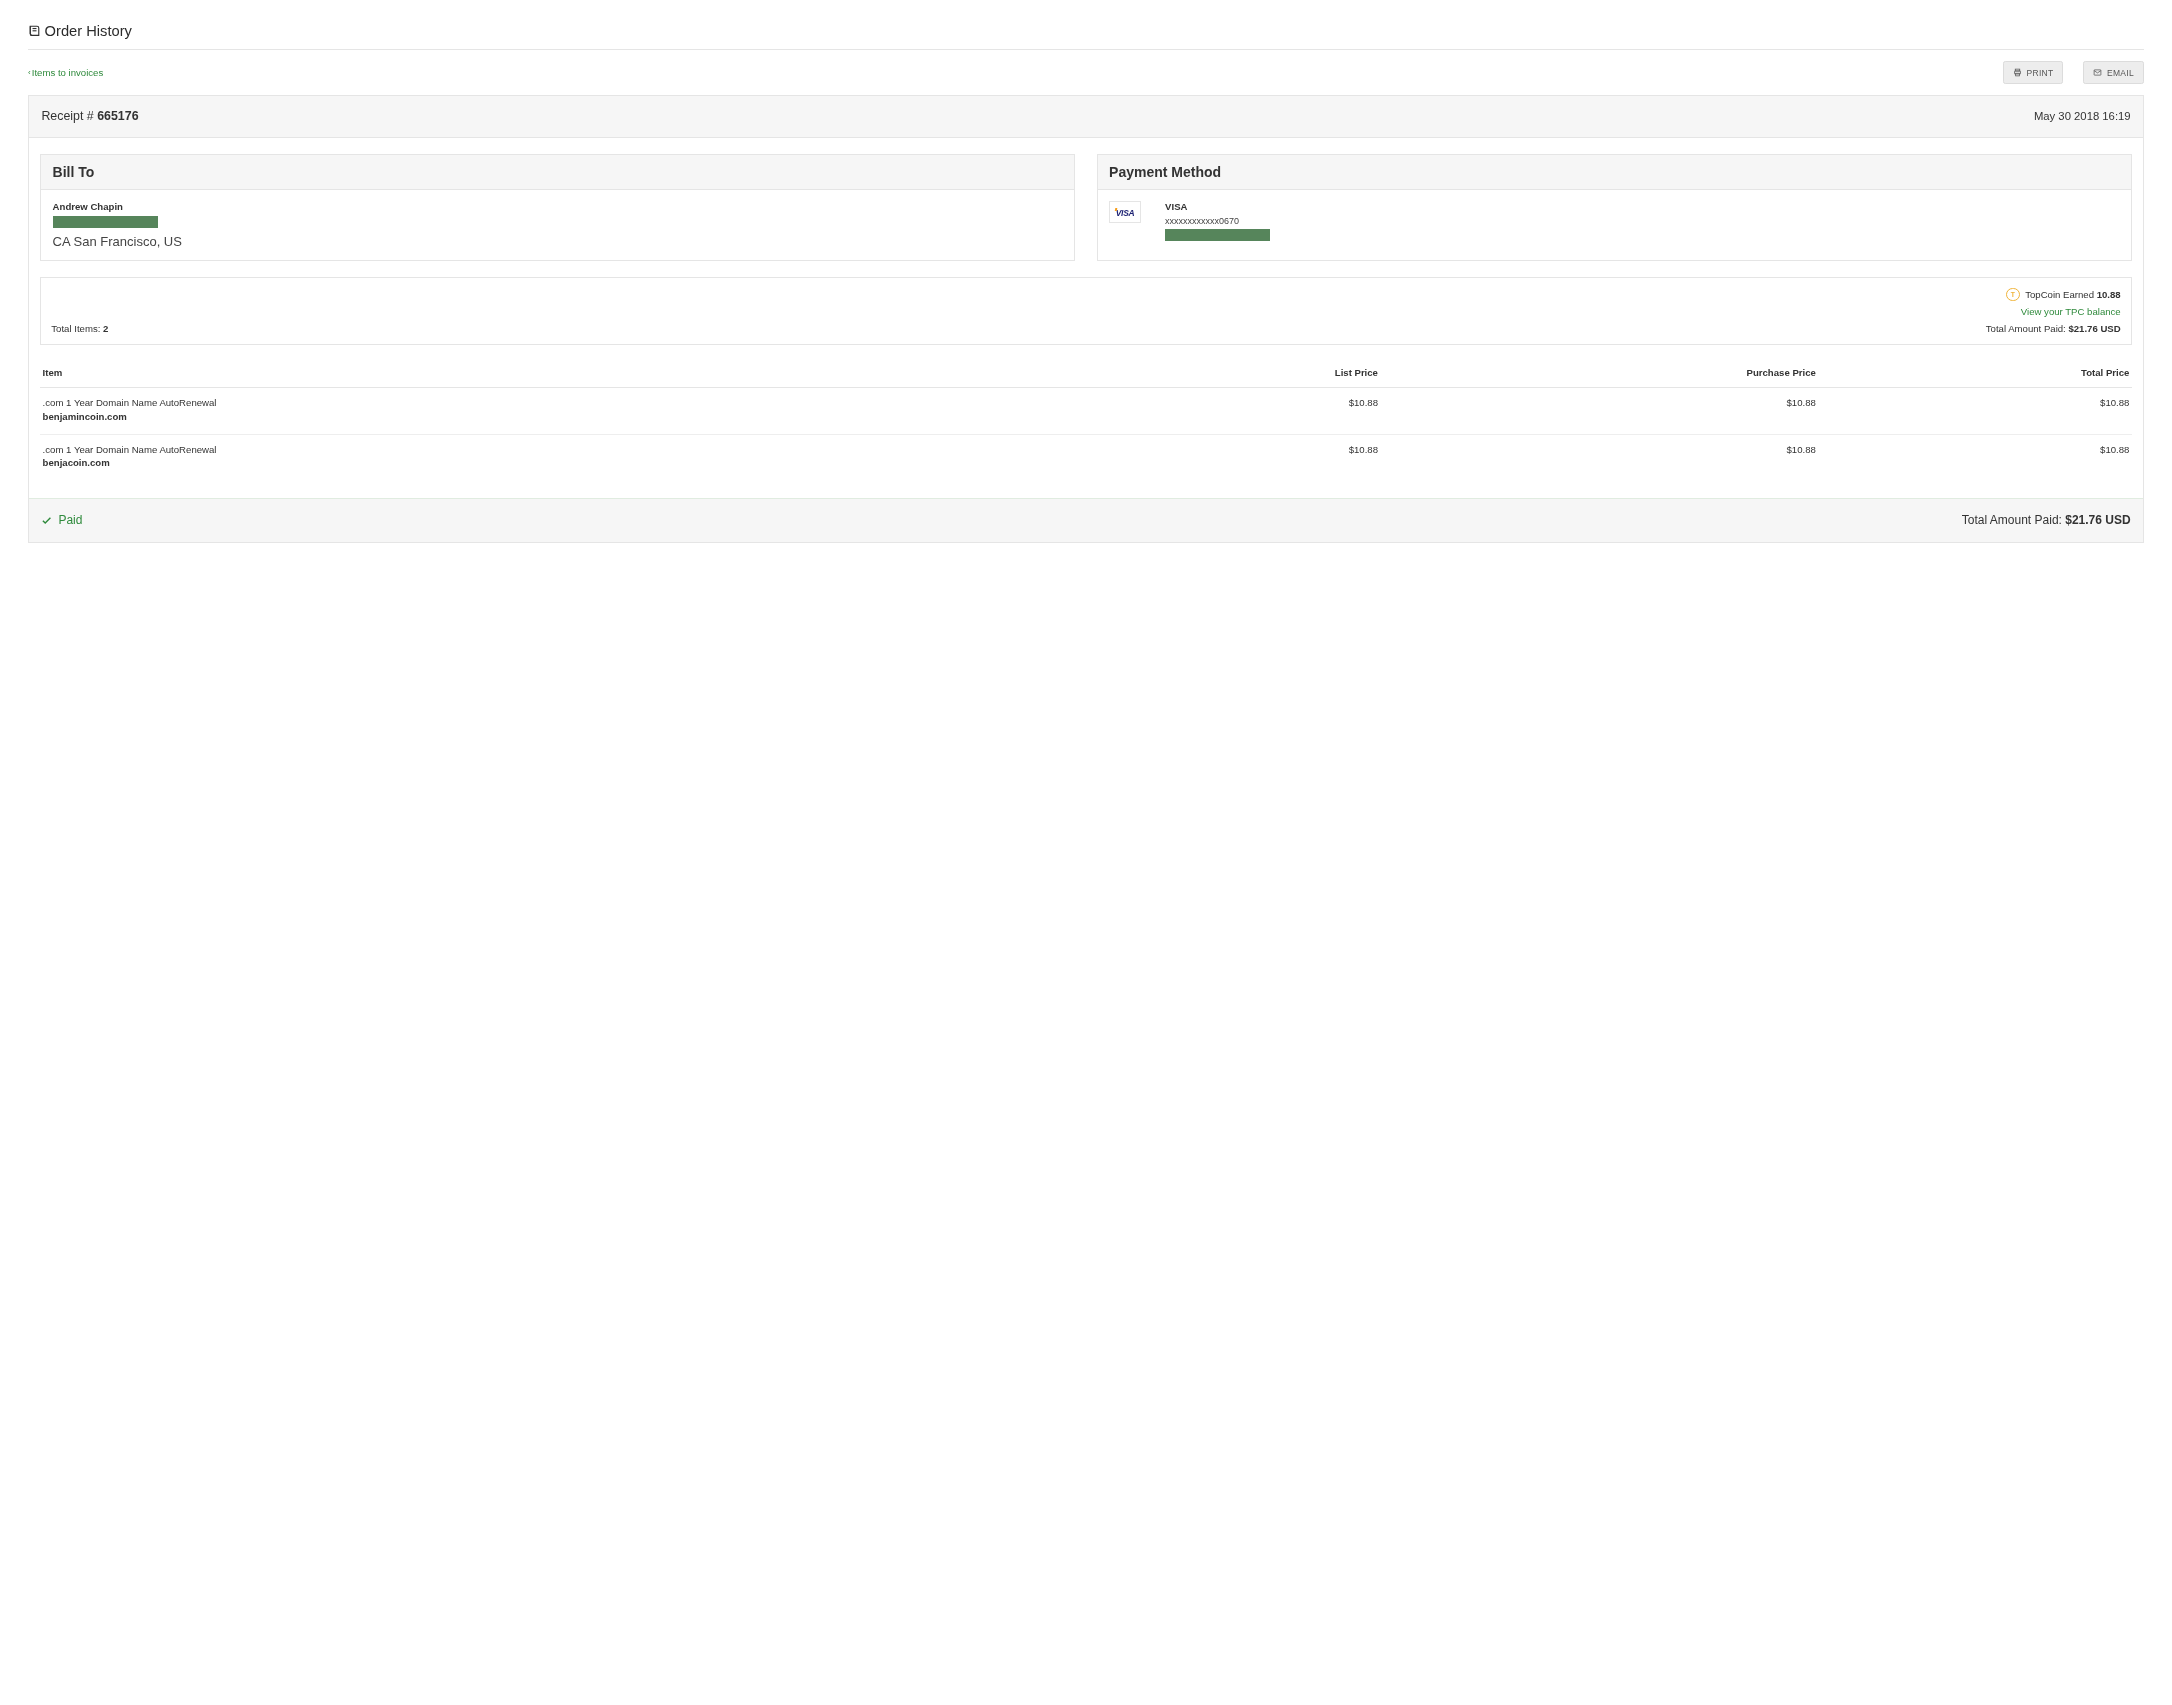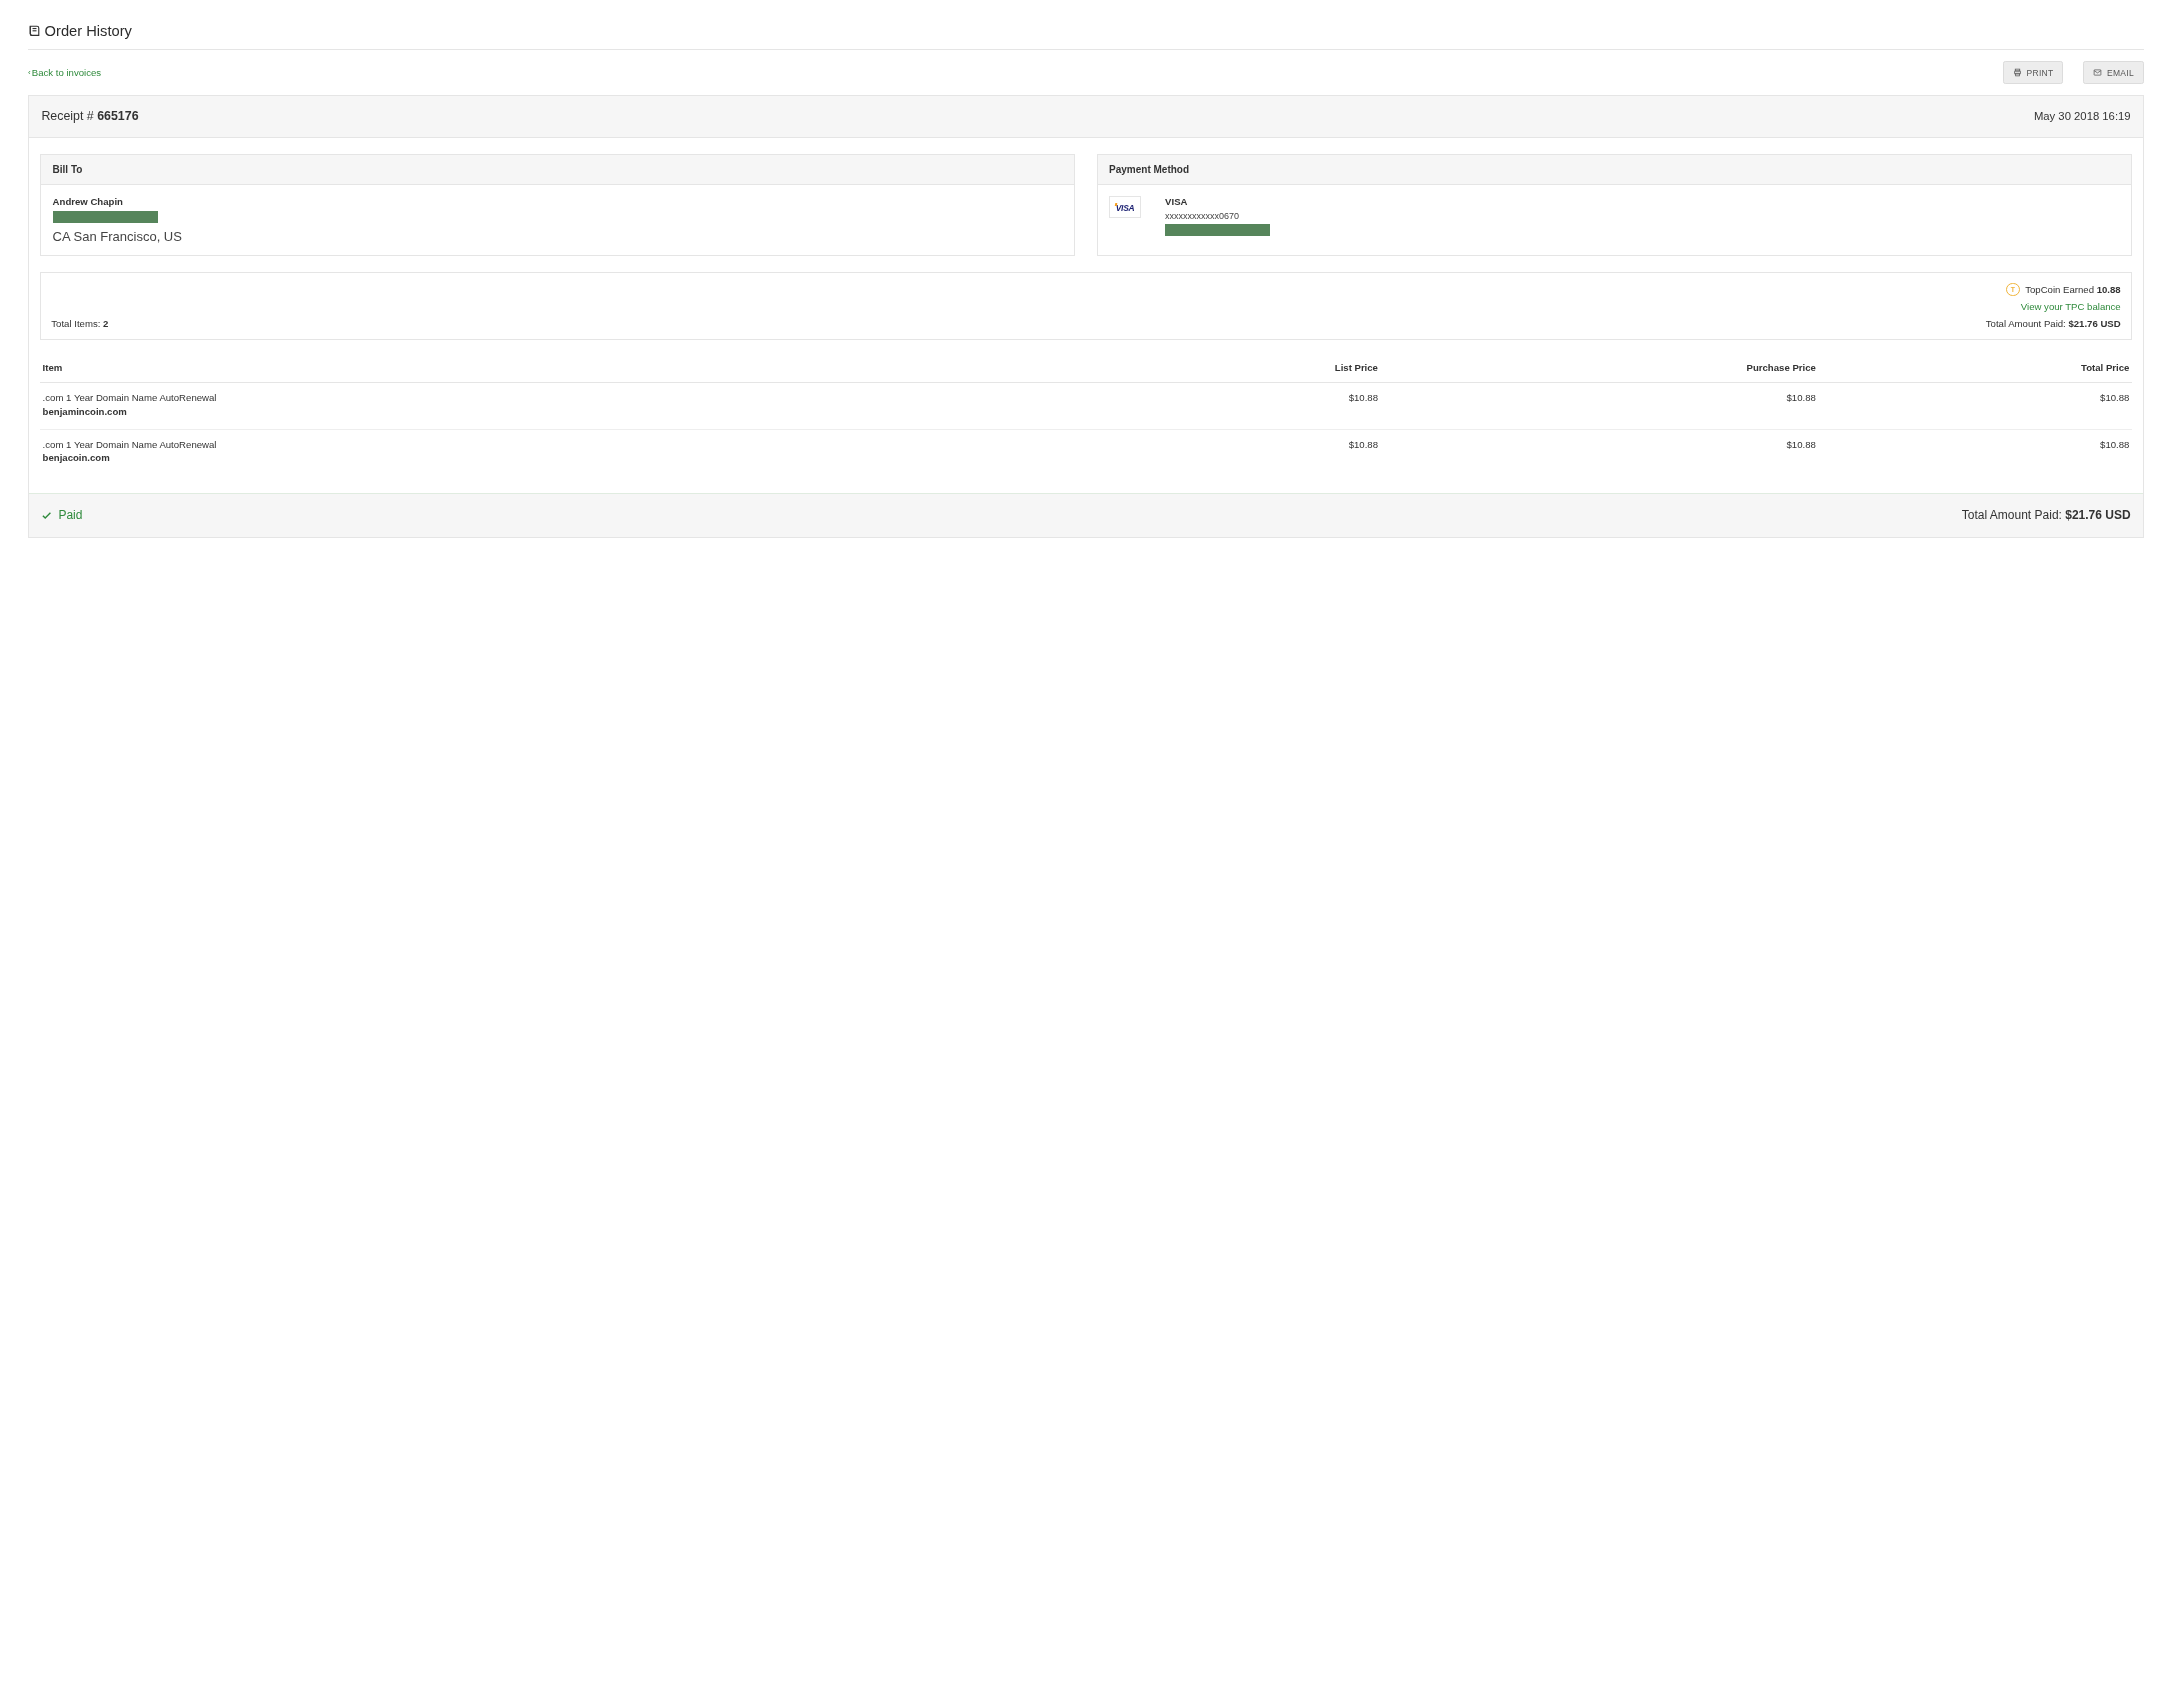--- a/index.html
+++ b/index.html
@@ -75,21 +75,21 @@
     gap: 21.5px;
     margin-bottom: 16px;
   }
   .card {
     border: 0.6px solid #e5e5e5;
   }
   .card-header {
     background: #f6f6f6;
     padding: 9px 11.3px;
     font-weight: 700;
-    font-size: 10px;
+    font-size: 14px;
     color: #333;
     border-bottom: 0.6px solid #e5e5e5;
   }
   .card-body { padding: 11.3px; }
   .bill-name { font-weight: 700; margin-bottom: 3.4px; }
   .redact { background:#56855b; height:12.4px; width:105px; margin-bottom:5.7px; }
   .redact-narrow { background:#56855b; height:12.4px; width:105px; margin-top:3.4px; }
   .bill-loc { font-size: 13px; color:#444; }
   .pay-row { display: flex; align-items: flex-start; gap: 24px; }
   .visa-badge {
@@ -192,21 +192,21 @@
     <path d="M4 4v13a3 3 0 0 0 3 3"></path>
     <line x1="8" y1="8" x2="15" y2="8"></line>
     <line x1="8" y1="12" x2="15" y2="12"></line>
   </svg>
   <h1>Order History</h1>
 </div>
 
 <div class="top-actions">
   <a href="#" class="back-link">
     <span class="chev">‹</span>
-    <span>Back to invoices</span>
+    <span>Items to invoices</span>
   </a>
   <div class="action-btns">
     <button class="btn">
       <svg viewBox="0 0 24 24" fill="none" stroke="#555" stroke-width="2">
         <rect x="6" y="3" width="12" height="5"></rect>
         <rect x="4" y="8" width="16" height="8" rx="1"></rect>
         <rect x="7" y="14" width="10" height="7"></rect>
       </svg>
       <span>PRINT</span>
     </button>

